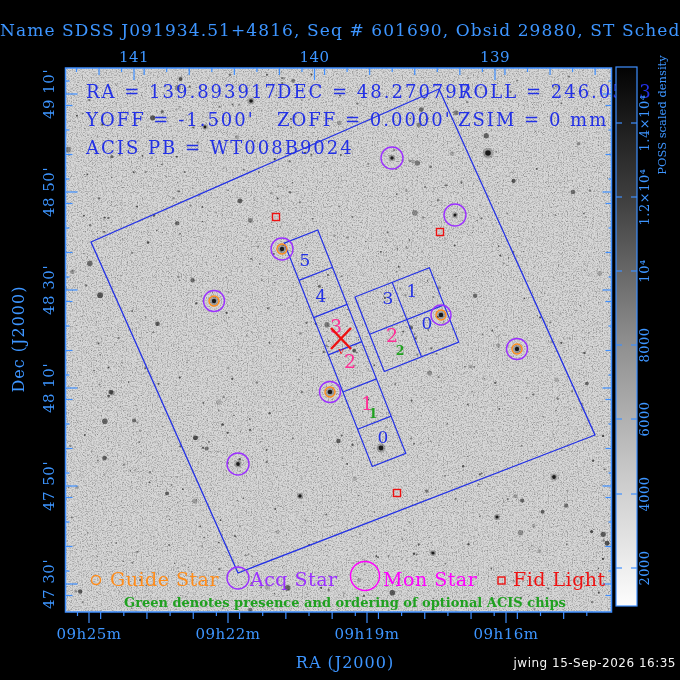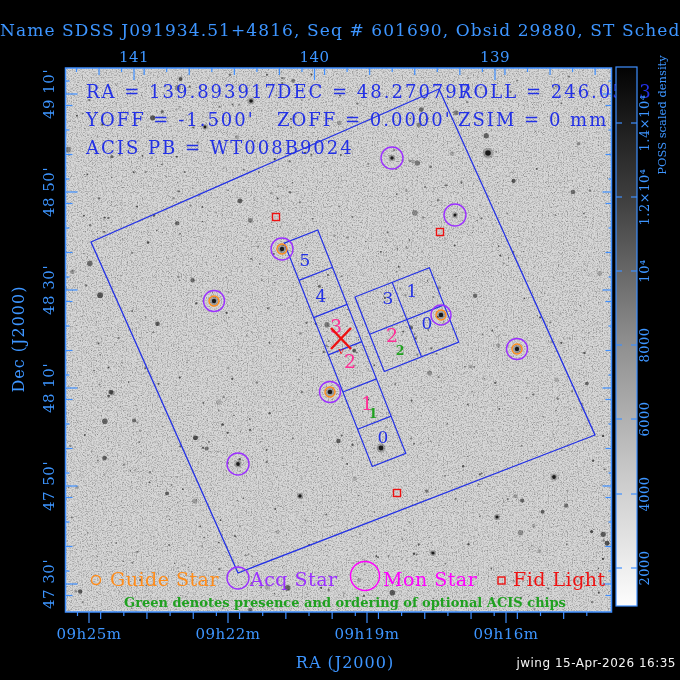--- a/index.html
+++ b/index.html
@@ -1094,13 +1094,13 @@
       <text class="cblab" transform="translate(649,271) rotate(-90)">10⁴</text>
       <text class="cblab" transform="translate(649,345) rotate(-90)">8000</text>
       <text class="cblab" transform="translate(649,419) rotate(-90)">6000</text>
       <text class="cblab" transform="translate(649,494) rotate(-90)">4000</text>
       <text class="cblab" transform="translate(649,568) rotate(-90)">2000</text>
       <text transform="translate(666,115) rotate(-90)" fill="#3d95ff" font-size="11.5px">POSS scaled density</text>
     </g>
   </g>
 </svg>
 
-<div class="footer">jwing 15-Apr-2026 16:35</div>
+<div class="footer">jwing 15-Sep-2026 16:35</div>
 
 </body></html>

